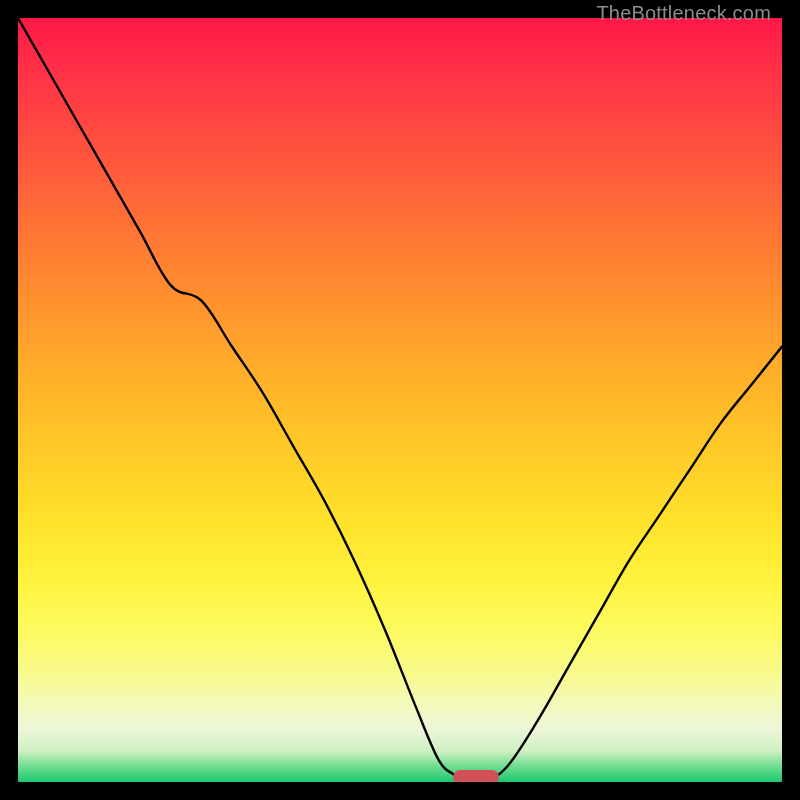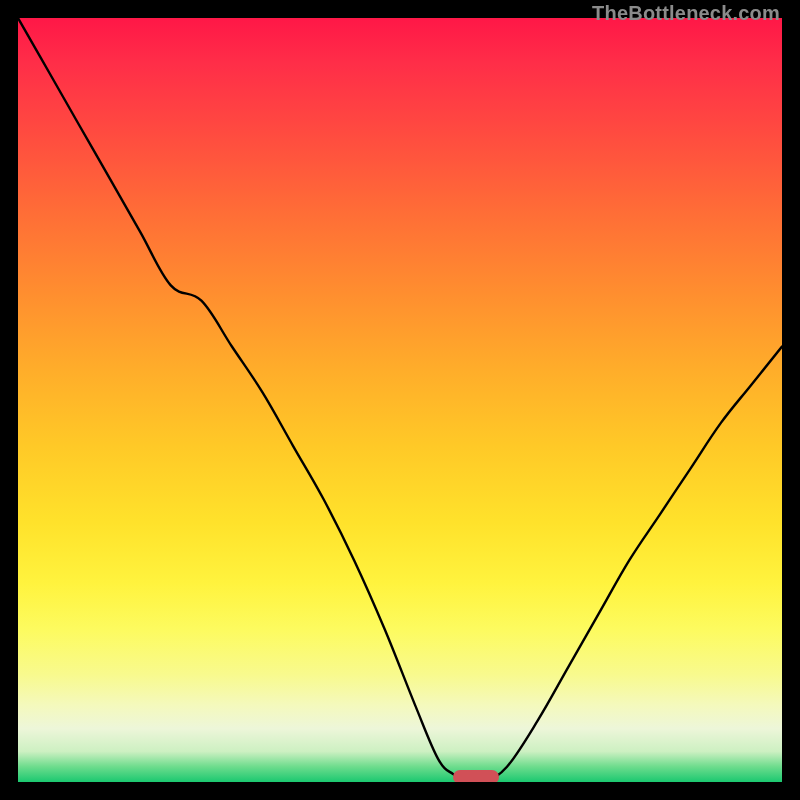--- a/index.html
+++ b/index.html
@@ -40,24 +40,24 @@
       #edf6d9 93%,
       #cdf0c2 96%,
       #6ddc8d 98%,
       #1bc870 100%
     );
     overflow: hidden;
   }
   .watermark {
     position: absolute;
     top: 2px;
-    right: 20px;
+    right: 29px;
     color: #8b8b8b;
     font-size: 20px;
-    font-weight: 700;
+    font-weight: 400;
     letter-spacing: 0.2px;
     user-select: none;
   }
   .pill {
     position: absolute;
     width: 46px;
     height: 14px;
     border-radius: 8px;
     background: #d15057;
   }

